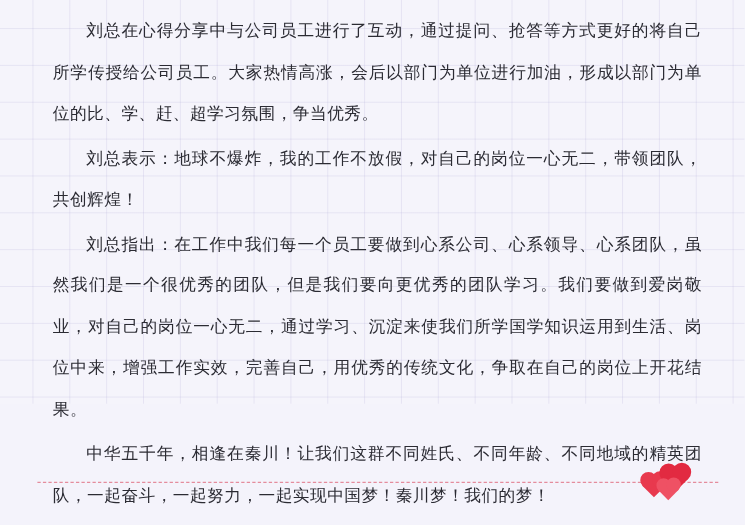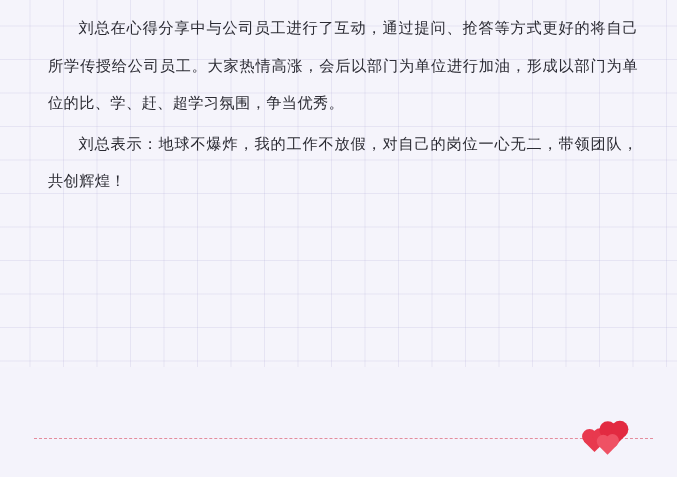--- a/index.html
+++ b/index.html
@@ -100,20 +100,22 @@
   .heart.h3::after { left: 6.5px; }
 </style>
 </head>
 <body>
 
 <div id="page">
 
   <div id="content">
     <p class="para">刘总在心得分享中与公司员工进行了互动，通过提问、抢答等方式更好的将自己所学传授给公司员工。大家热情高涨，会后以部门为单位进行加油，形成以部门为单位的比、学、赶、超学习氛围，争当优秀。</p>
     <p class="para">刘总表示：地球不爆炸，我的工作不放假，对自己的岗位一心无二，带领团队，共创辉煌！</p>
+    <p class="para">刘总指出：在工作中我们每一个员工要做到心系公司、心系领导、心系团队，虽然我们是一个很优秀的团队，但是我们要向更优秀的团队学习。我们要做到爱岗敬业，对自己的岗位一心无二，通过学习、沉淀来使我们所学国学知识运用到生活、岗位中来，增强工作实效，完善自己，用优秀的传统文化，争取在自己的岗位上开花结果。</p>
+    <p class="para">中华五千年，相逢在秦川！让我们这群不同姓氏、不同年龄、不同地域的精英团队，一起奋斗，一起努力，一起实现中国梦！秦川梦！我们的梦！</p>
   </div>
 
   <div id="divider"></div>
 
   <div id="hearts">
     <span class="heart h1"></span>
     <span class="heart h2"></span>
     <span class="heart h3"></span>
   </div>
 

